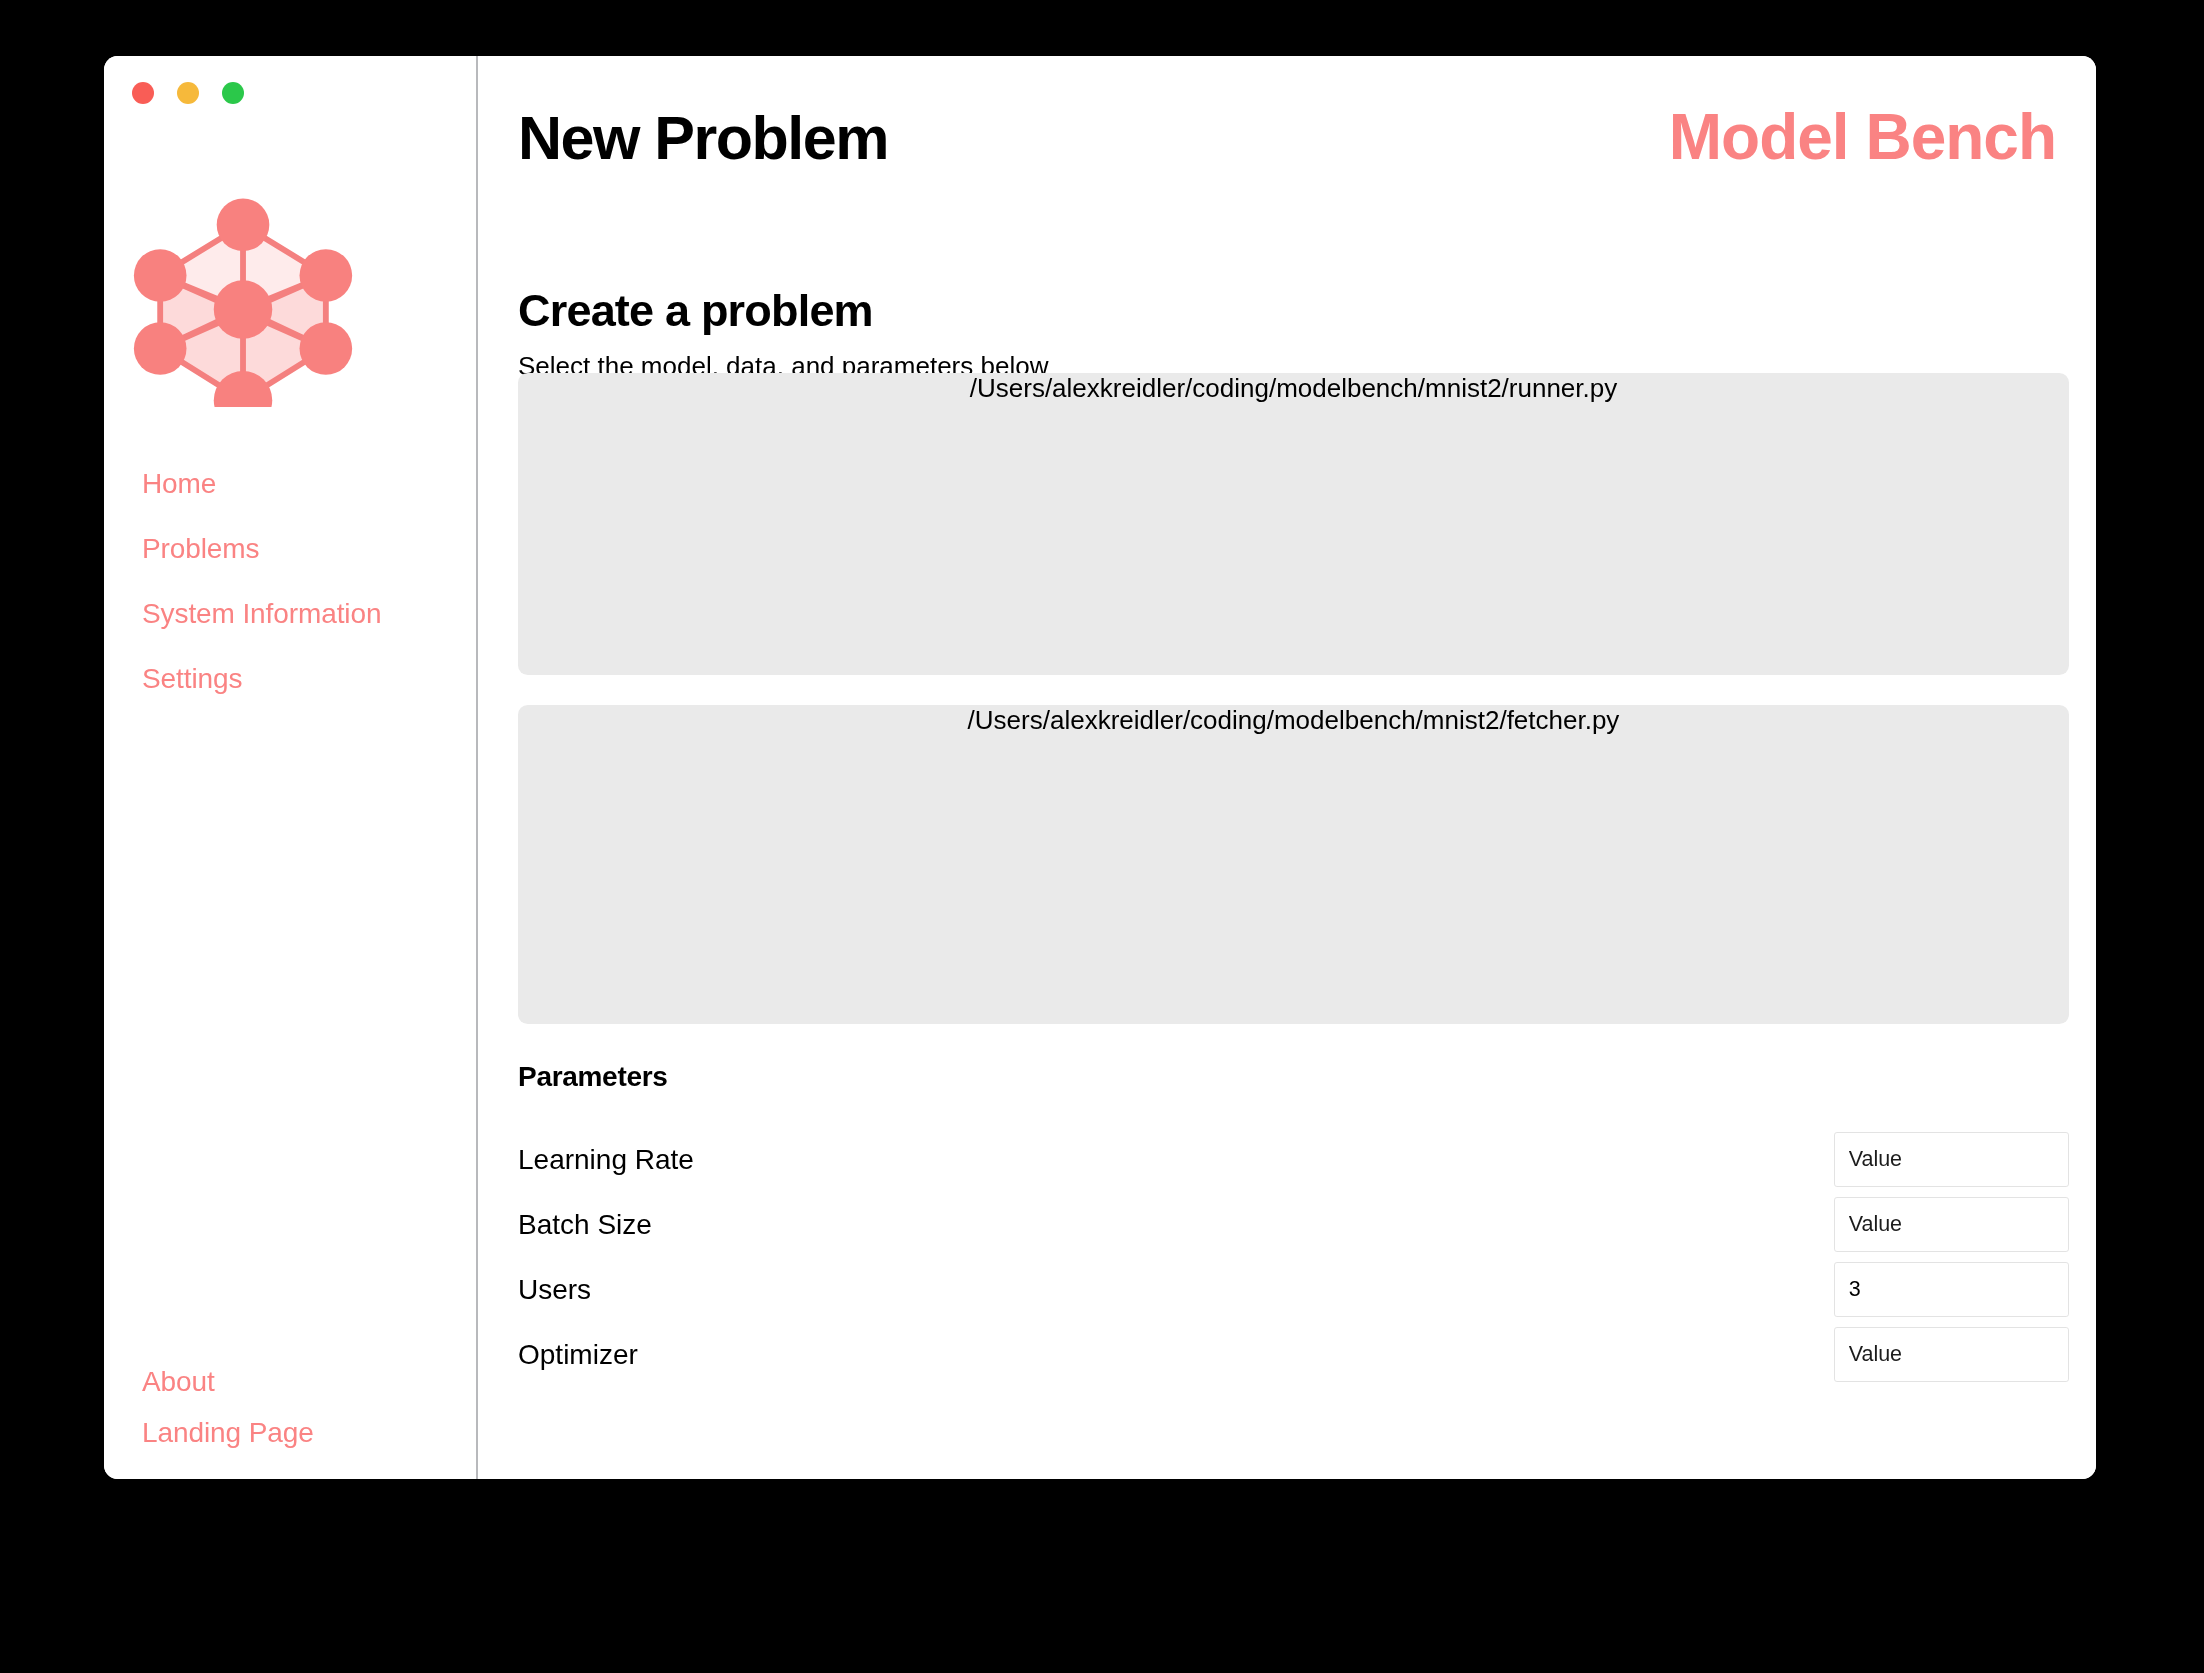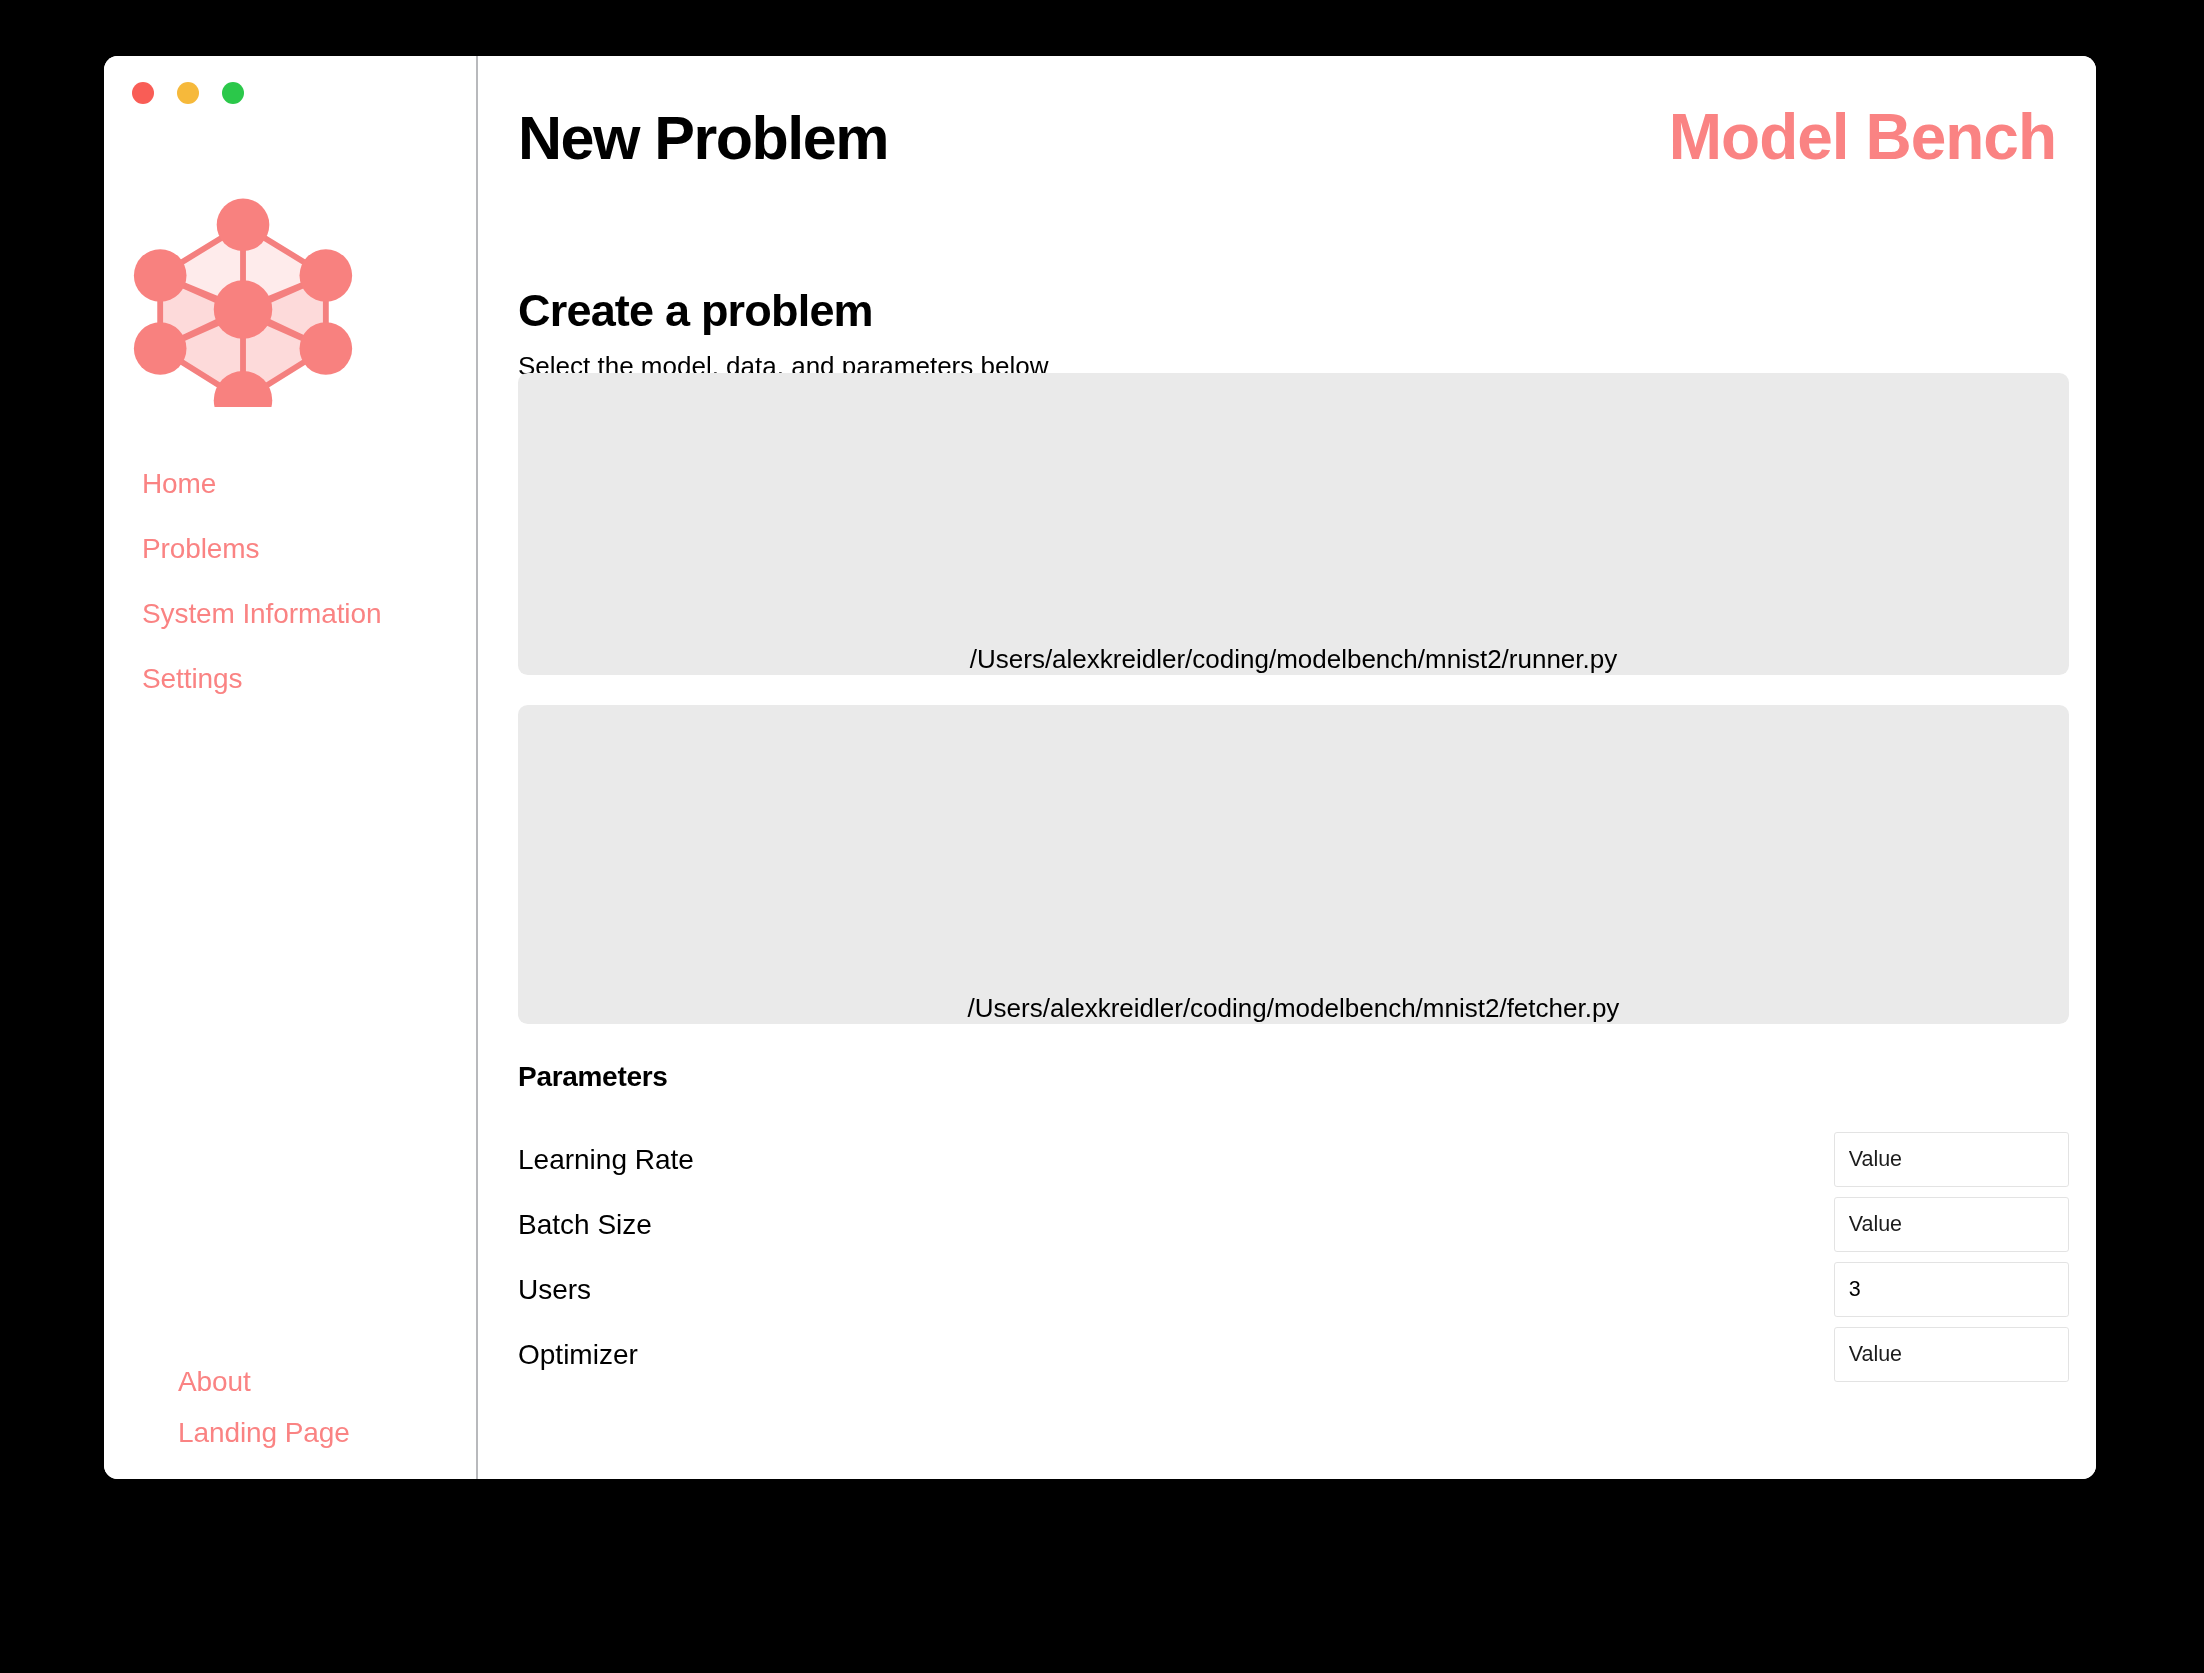--- a/index.html
+++ b/index.html
@@ -72,21 +72,21 @@
     display: block;
     color: #fa8383;
     font-size: 28px;
     line-height: 1.0;
     padding: 0;
     margin-bottom: 37px;
     white-space: nowrap;
     cursor: pointer;
     letter-spacing: -0.1px;
   }
-  #secondary-nav .nav-item { margin-bottom: 23.4px; margin-left: 36px; }
+  #secondary-nav .nav-item { margin-bottom: 23.4px; }
 
   
   #main {
     flex: 1 1 auto;
     position: relative;
     background: #ffffff;
     padding: 0;
   }
 
   #header-row {
@@ -133,21 +133,21 @@
     line-height: 1;
   }
 
   .drop-zone {
     position: absolute;
     left: 40px;
     width: 1551px;
     background: #eaeaea;
     border-radius: 9.8px;
     display: flex;
-    align-items: flex-end;
+    align-items: flex-start;
     justify-content: center;
     cursor: pointer;
   }
   #runner-drop-zone { top: 317px; height: 302px; }
   #fetcher-drop-zone { top: 649px; height: 319px; }
   .drop-zone-path {
     font-size: 26px;
     color: #000000;
     text-align: center;
   }

